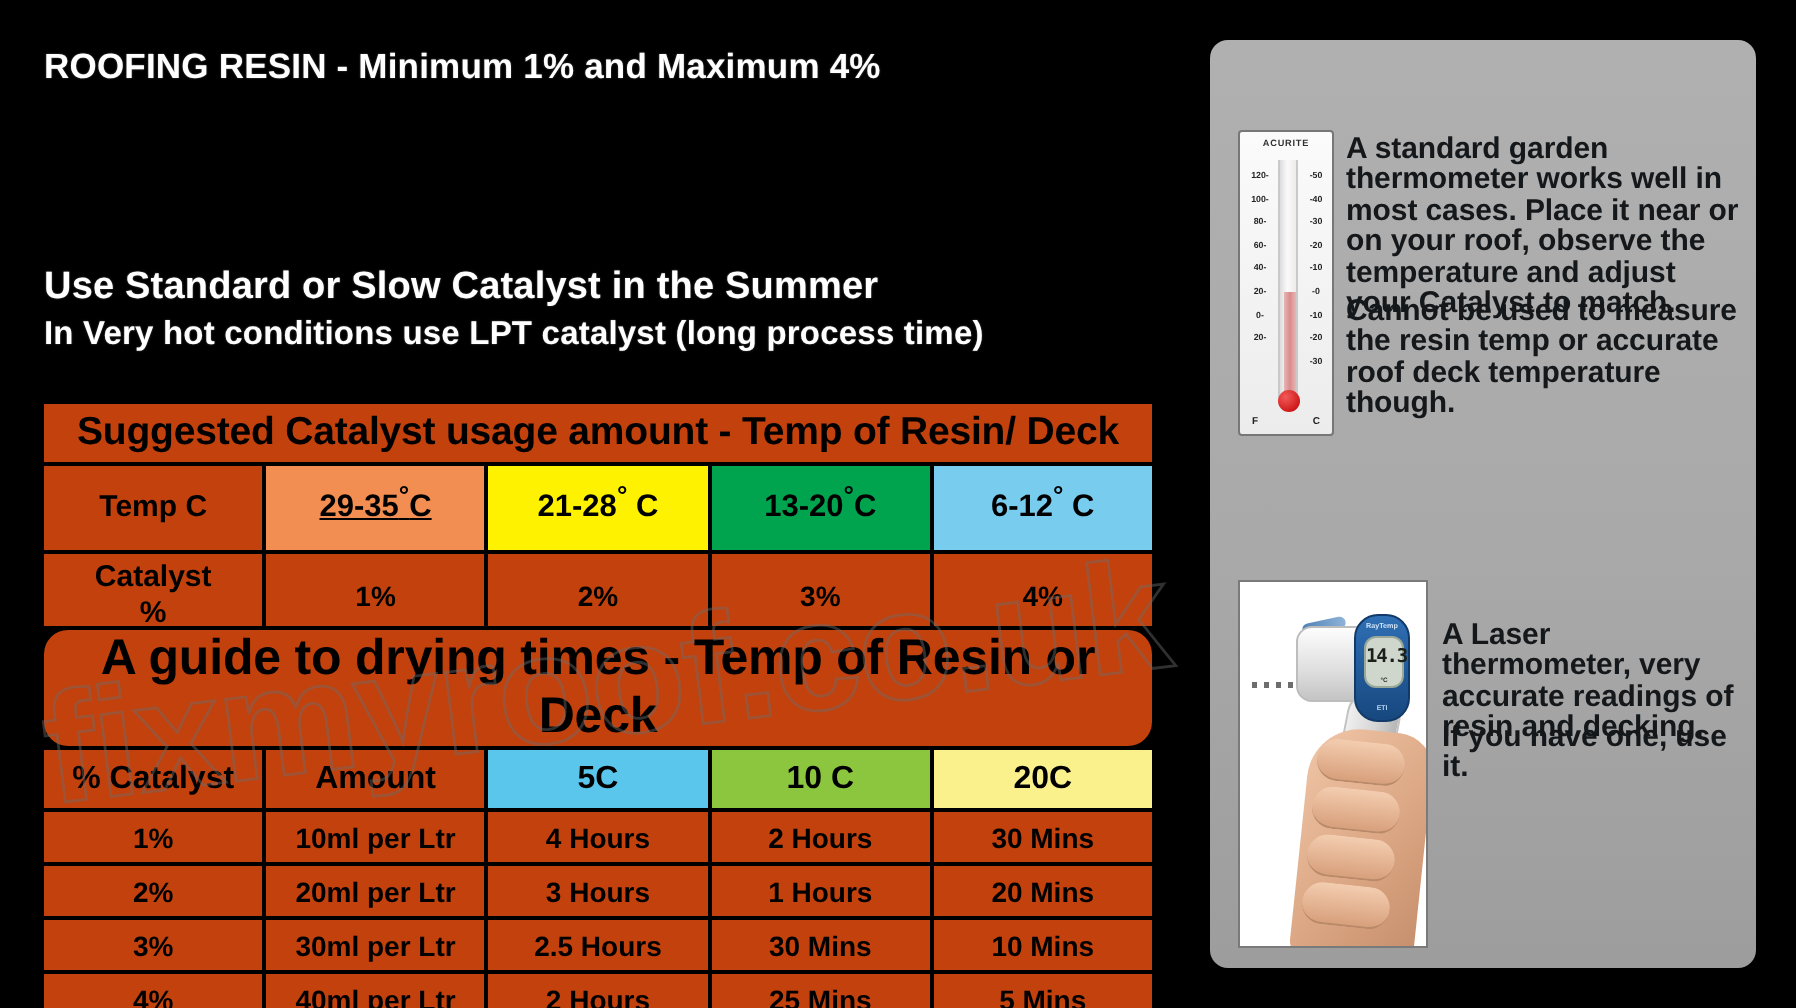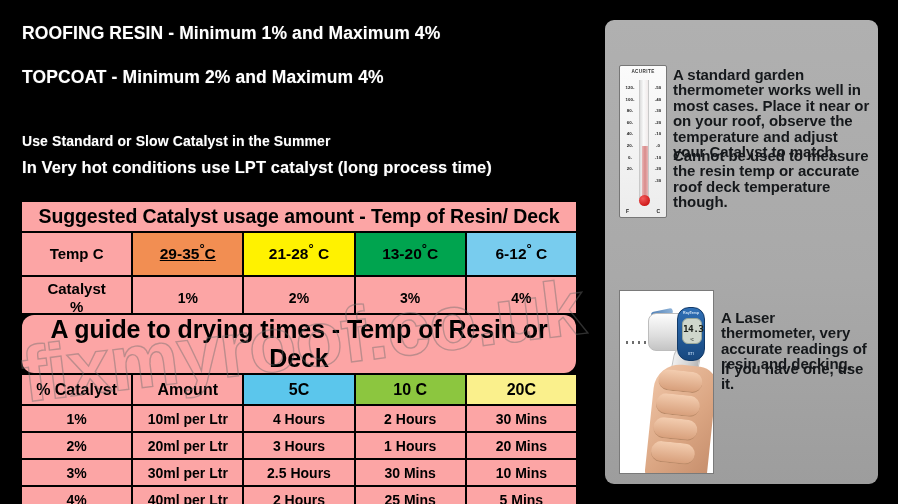--- a/index.html
+++ b/index.html
@@ -12,28 +12,28 @@
   #root { position: relative; width: 898px; height: 504px; background:#000; }
 
   
   #left-col { position:absolute; left:0; top:0; width:600px; height:504px;padding-left:8px; }
 
   .intro { position:absolute; color:#fff; font-weight:bold; letter-spacing:.1px;
            text-shadow:0 0 1px rgba(255,255,255,.35); white-space:nowrap; }
   #line-resin   { left:22px; top:23px;  font-size:17.5px; }
   #line-topcoat { left:22px; top:67px;  font-size:17.5px; }
   #line-c1      { left:22px; top:108px; font-size:16.5px; }
-  #line-c2      { left:22px; top:133px; font-size:14px; }
+  #line-c2      { left:22px; top:133px; font-size:19px; }
   #line-c3      { left:22px; top:158px; font-size:16.5px; }
 
   
   .tbl-wrap { position:absolute; left:20px; width:558px; }
   table.grid { border-collapse:separate; border-spacing:2px; width:558px;
                background:#000; table-layout:fixed; }
-  table.grid td { background:#fca5a5; color:#000; text-align:center;
+  table.grid td { background:#c2410c; color:#000; text-align:center;
                   font-weight:bold; vertical-align:middle;
                   font-family:"Liberation Sans", sans-serif; }
 
   
   #table1-wrap { top:200px; }
   #table1 .t-title { font-size:19.5px; height:29px; letter-spacing:-.1px; }
   #table1 .hdr { font-size:15.5px; height:32px; }
   #table1 .lbl { font-size:15px; height:42px; line-height:18px; }
   #table1 .val { font-size:14px; height:42px; }
   .sw-orange { background:#F28E52 !important;text-decoration:underline; }
@@ -137,21 +137,20 @@
   #laser-text-b { left:116px; top:341px; width:152px; }
 </style>
 </head>
 <body>
 
 <div id="root">
 
   <div id="left-col">
 
     <div class="intro" id="line-resin">ROOFING RESIN - Minimum 1%  and Maximum  4%</div>
-    <div class="intro" id="line-topcoat">TOPCOAT - Minimum 2%  and Maximum  4%</div>
     <div class="intro" id="line-c2">Use Standard or Slow Catalyst in the Summer</div>
     <div class="intro" id="line-c3">In Very hot conditions use LPT catalyst (long process time)</div>
 
     <div class="tbl-wrap" id="table1-wrap">
       <table class="grid" id="table1">
         <tbody>
             <tr>
           <td class="t-title" colspan="5">Suggested Catalyst usage amount - Temp of Resin/ Deck</td>
         </tr>
         <tr>

